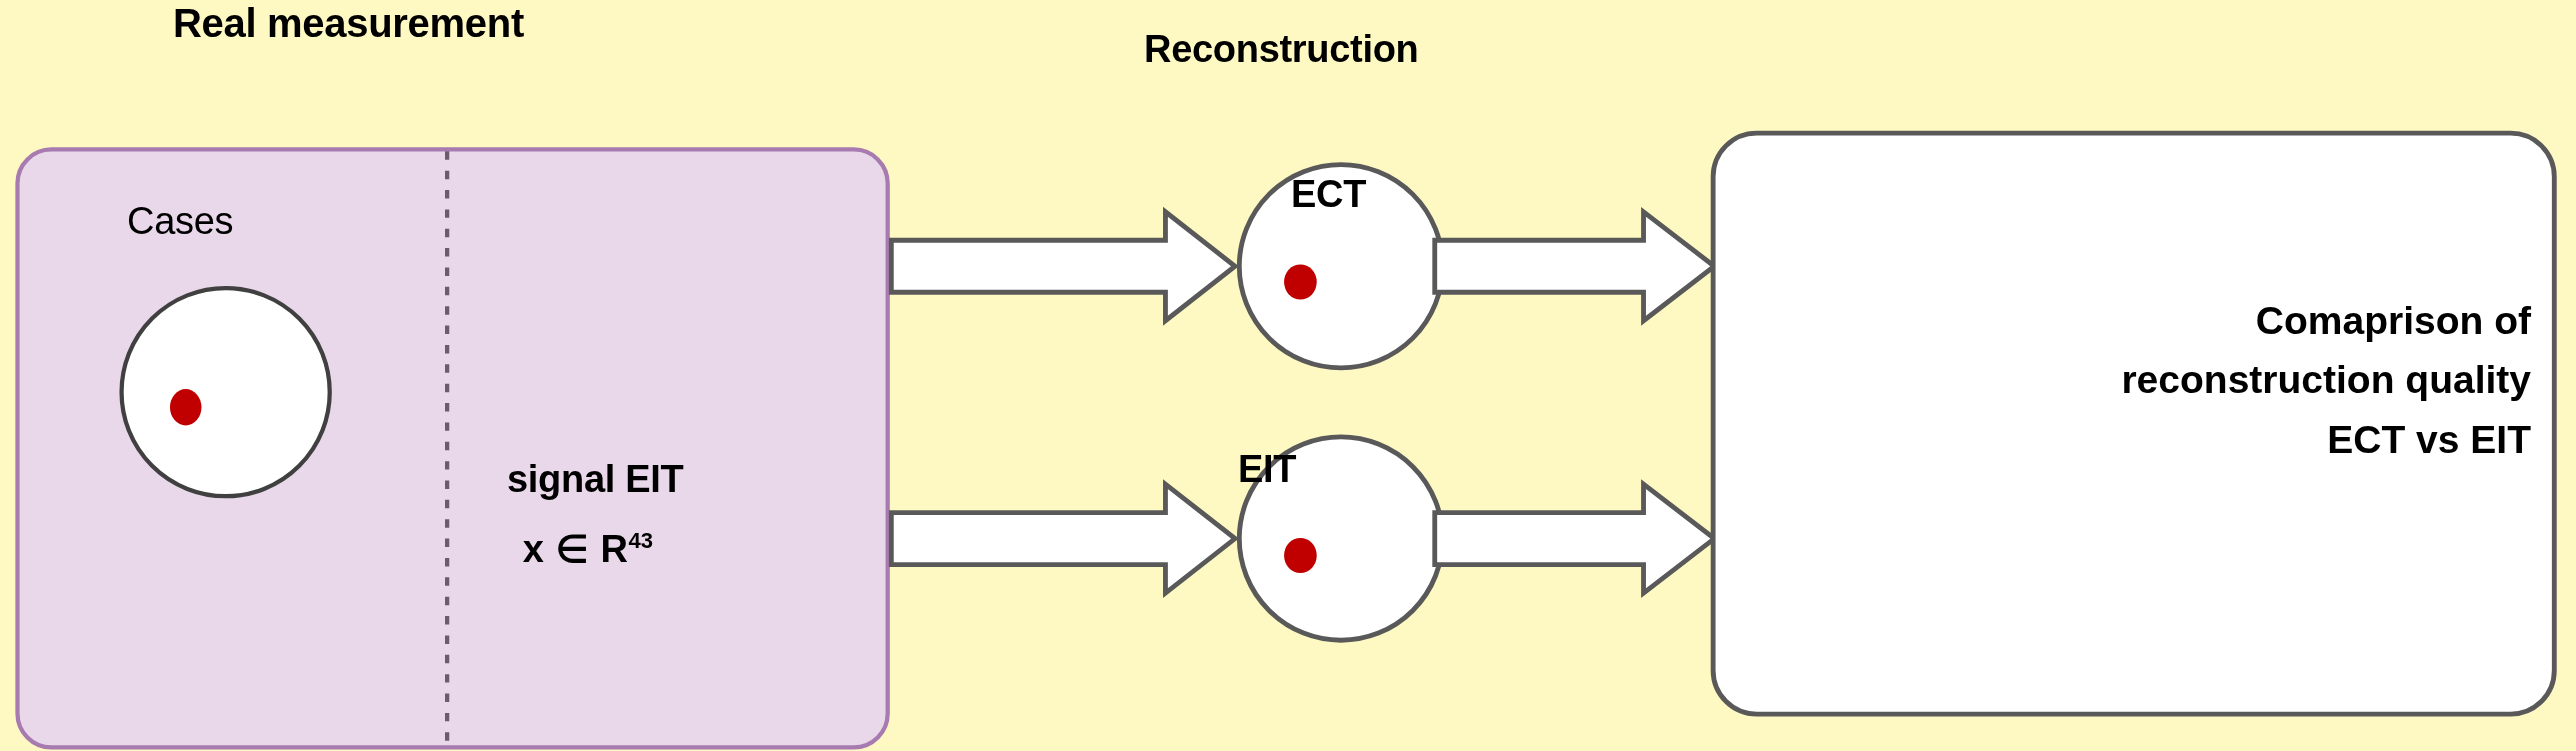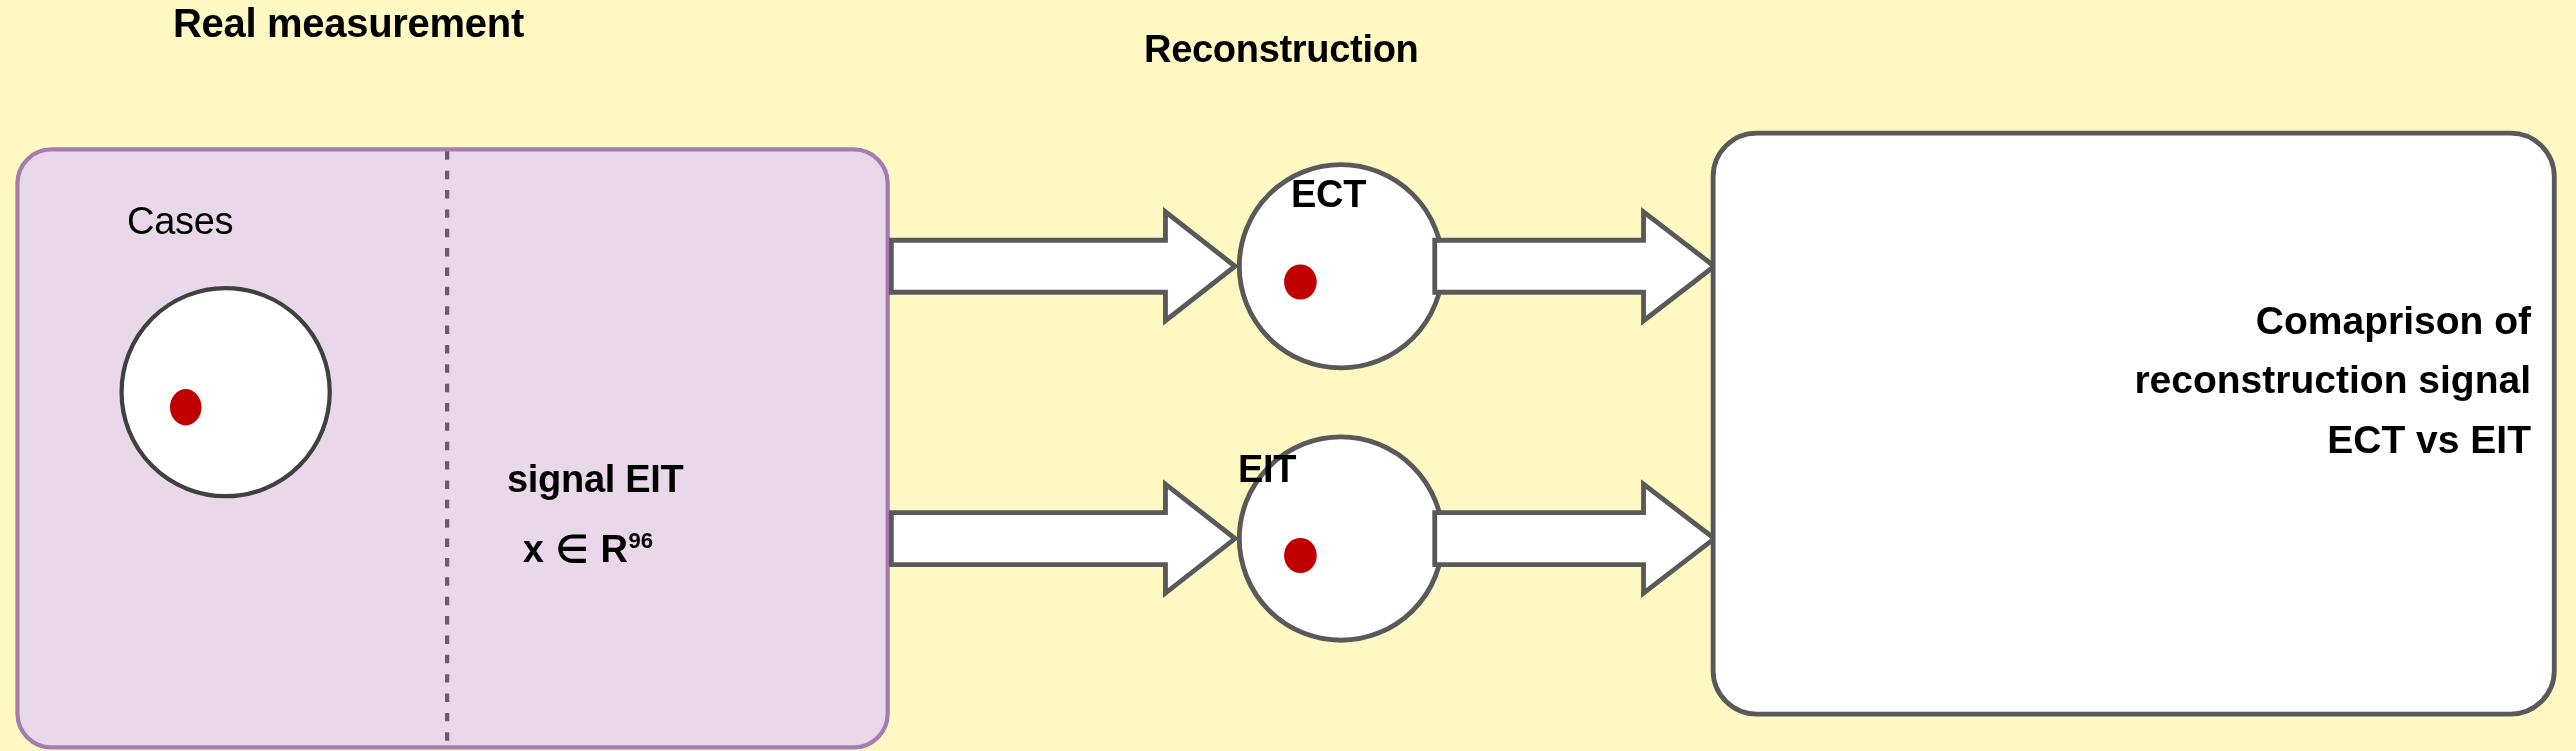--- a/index.html
+++ b/index.html
@@ -133,27 +133,27 @@
 
   <div class="col-title" id="title-real-measurement">Real measurement</div>
 
   <div class="col-title" id="title-reconstruction">Reconstruction</div>
 
   <div class="box-label" id="label-cases">Cases</div>
 
 
   <div class="signal-block" id="signal-eit-block">
     <span class="signal-name">signal EIT</span>
-    <span class="signal-space"><span>x ∈ R</span><sup>96</sup></span>
+    <span class="signal-space"><span>x ∈ R</span><sup>43</sup></span>
   </div>
 
   <div class="circle-label" id="label-circle-ect">ECT</div>
 
   <div class="circle-label" id="label-circle-eit">EIT</div>
 
   <div id="comparison-text">
     <span>Comaprison of</span>
-    <span>reconstruction signal</span>
+    <span>reconstruction quality</span>
     <span>ECT vs EIT</span>
   </div>
 
 </div>
 
 
 </body></html>

